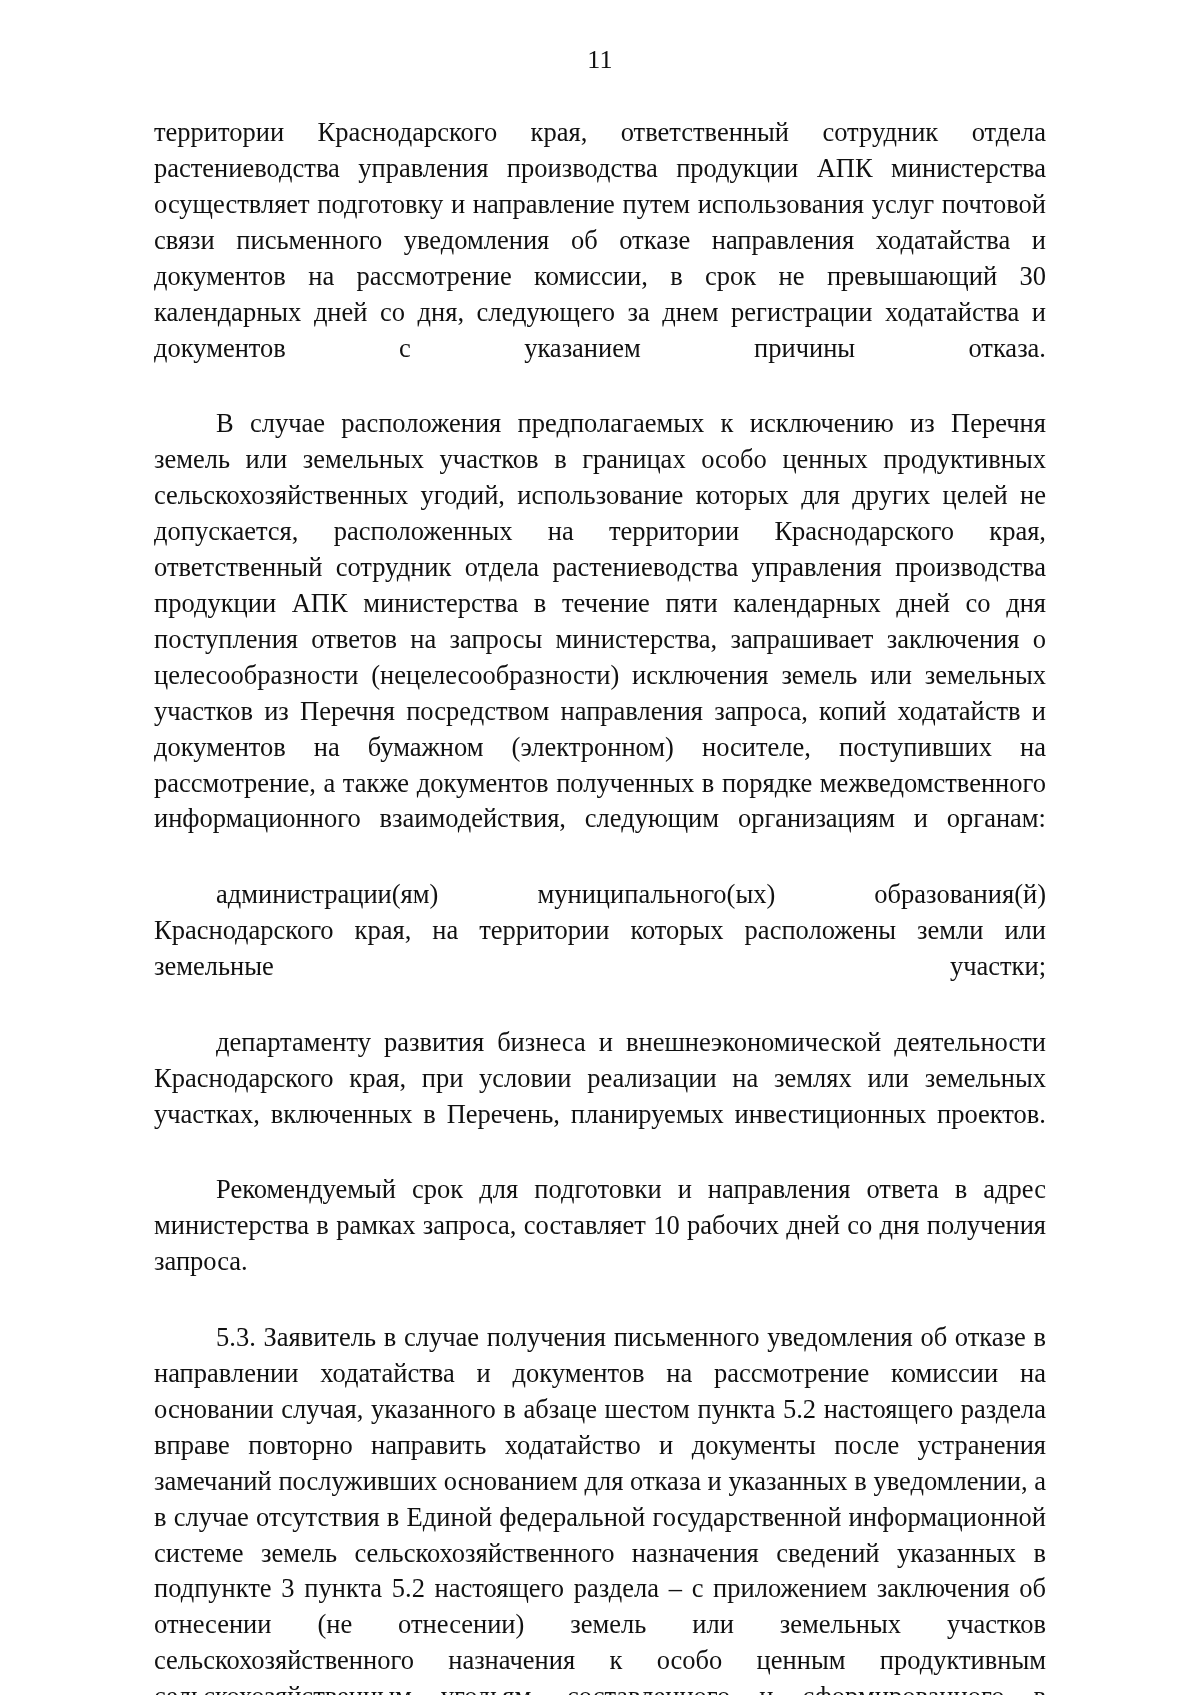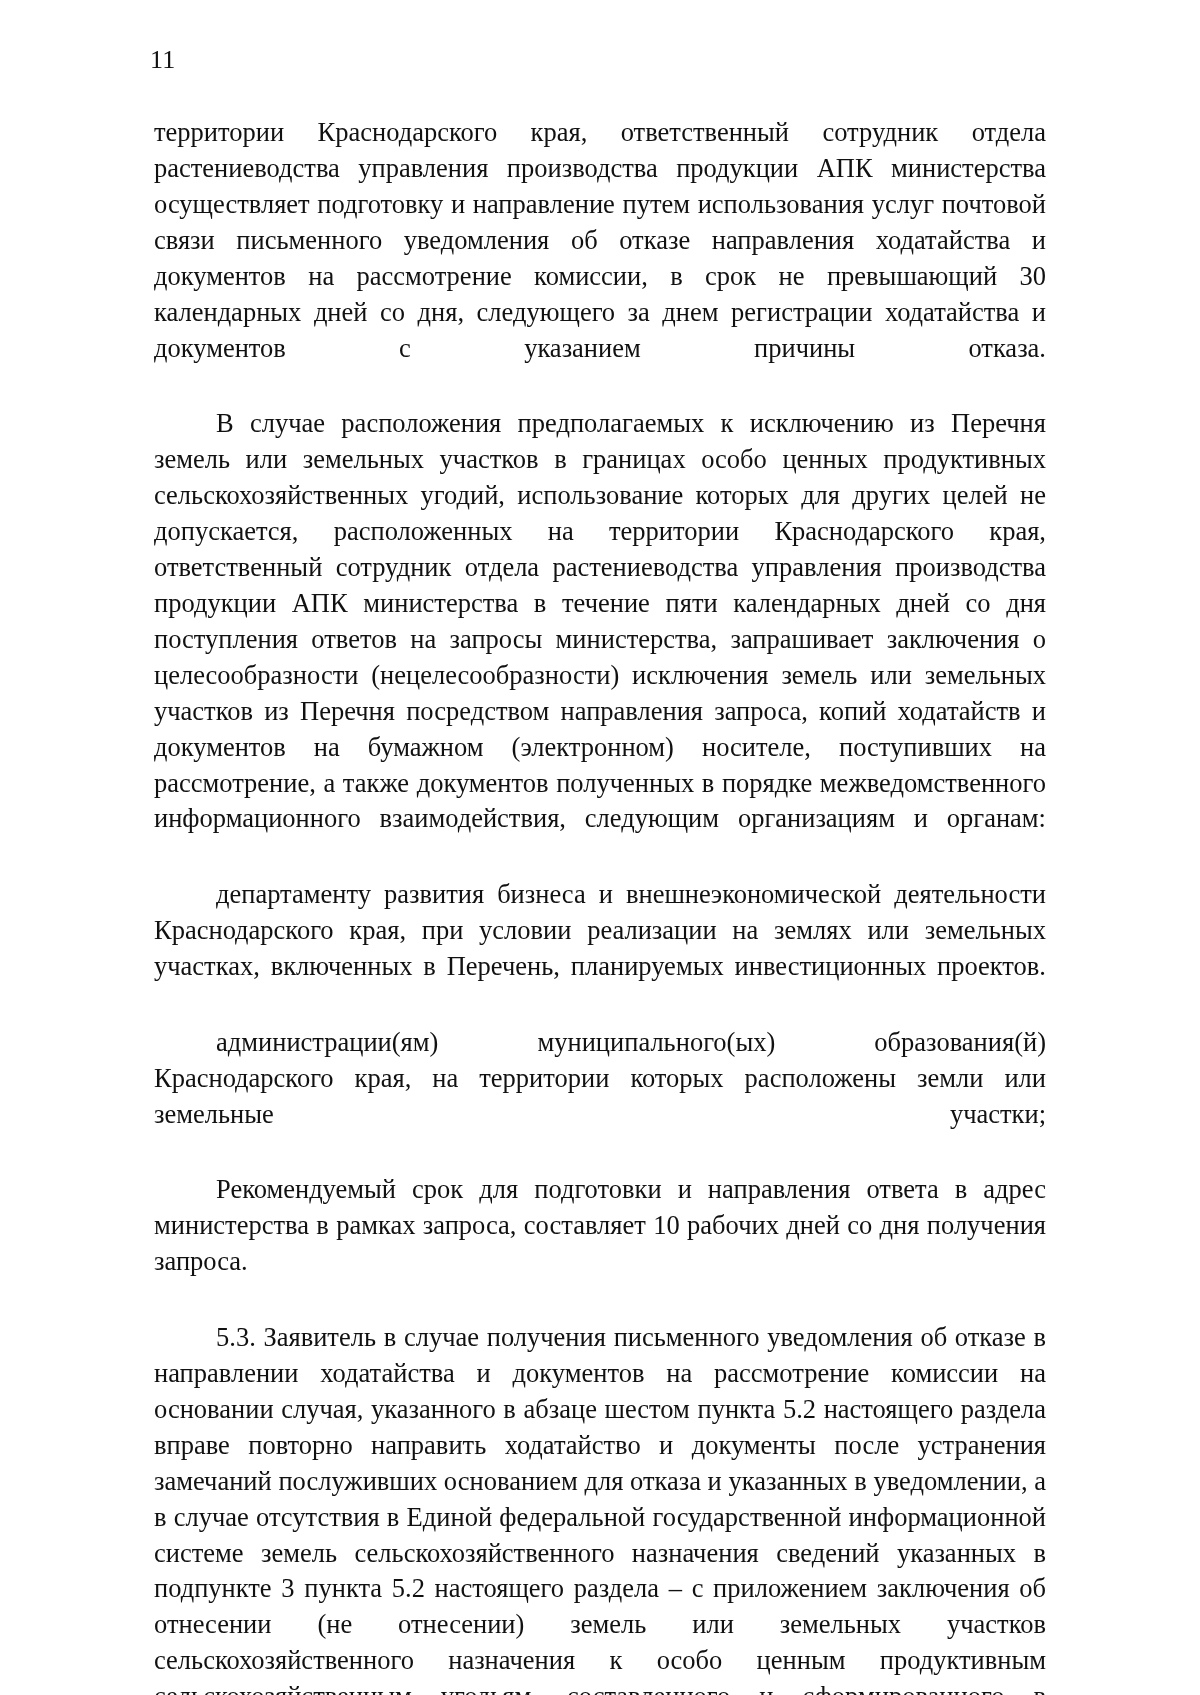--- a/index.html
+++ b/index.html
@@ -14,20 +14,21 @@
     color: #111111;
   }
   .page {
     position: relative;
     width: 1200px;
     height: 1695px;
     box-sizing: border-box;
     padding: 44px 150px 0 150px;
   }
   .page-number {
+    text-align: center;
     font-size: 26px;
     line-height: 1.2;
     margin: 0 0 40px 0;
     letter-spacing: 0.2px;
   }
   .doc-body {
     font-size: 26.5px;
     line-height: 1.355;
     text-align: justify;
     text-justify: inter-word;
@@ -55,22 +56,22 @@
 
   <div class="page-number">11</div>
 
   <div class="doc-body">
 
     <p class="para no-indent">территории Краснодарского края, ответственный сотрудник отдела растениеводства управления производства продукции АПК министерства осуществляет подготовку и направление путем использования услуг почтовой связи письменного уведомления об отказе направления ходатайства и документов на рассмотрение комиссии, в срок не превышающий 30 календарных дней со дня, следующего за днем регистрации ходатайства и документов с указанием причины отказа.</p>
 
     <p class="para">В случае расположения предполагаемых к исключению из Перечня земель или земельных участков в границах особо ценных продуктивных сельскохозяйственных угодий, использование которых для других целей не допускается, расположенных на территории Краснодарского края, ответственный сотрудник отдела растениеводства управления производства продукции АПК министерства в течение пяти календарных дней со дня поступления ответов на запросы министерства, запрашивает заключения о целесообразности (нецелесообразности) исключения земель или земельных участков из Перечня посредством направления запроса, копий ходатайств и документов на бумажном (электронном) носителе, поступивших на рассмотрение, а также документов полученных в порядке межведомственного информационного взаимодействия, следующим организациям и органам:</p>
 
 
+    <p class="para">администрации(ям) муниципального(ых) образования(й) Краснодарского края, на территории которых расположены земли или земельные участки;</p>
+
     <p class="para">департаменту развития бизнеса и внешнеэкономической деятельности Краснодарского края, при условии реализации на землях или земельных участках, включенных в Перечень, планируемых инвестиционных проектов.</p>
-
-    <p class="para">администрации(ям) муниципального(ых) образования(й) Краснодарского края, на территории которых расположены земли или земельные участки;</p>
 
     <p class="para">Рекомендуемый срок для подготовки и направления ответа в адрес министерства в рамках запроса, составляет 10 рабочих дней со дня получения запроса.</p>
 
     <p class="para">5.3. Заявитель в случае получения письменного уведомления об отказе в направлении ходатайства и документов на рассмотрение комиссии на основании случая, указанного в абзаце шестом пункта 5.2 настоящего раздела вправе повторно направить ходатайство и документы после устранения замечаний послуживших основанием для отказа и указанных в уведомлении, а в случае отсутствия в Единой федеральной государственной информационной системе земель сельскохозяйственного назначения сведений указанных в подпункте 3 пункта 5.2 настоящего раздела – с приложением заключения об отнесении (не отнесении) земель или земельных участков сельскохозяйственного назначения к особо ценным продуктивным сельскохозяйственным угодьям, составленного и сформированного в соответствии с подпунктом 3 пункта 4.1 раздела 4 настоящего Положения.</p>
 
   </div>
 </div>
 
 </body></html>

